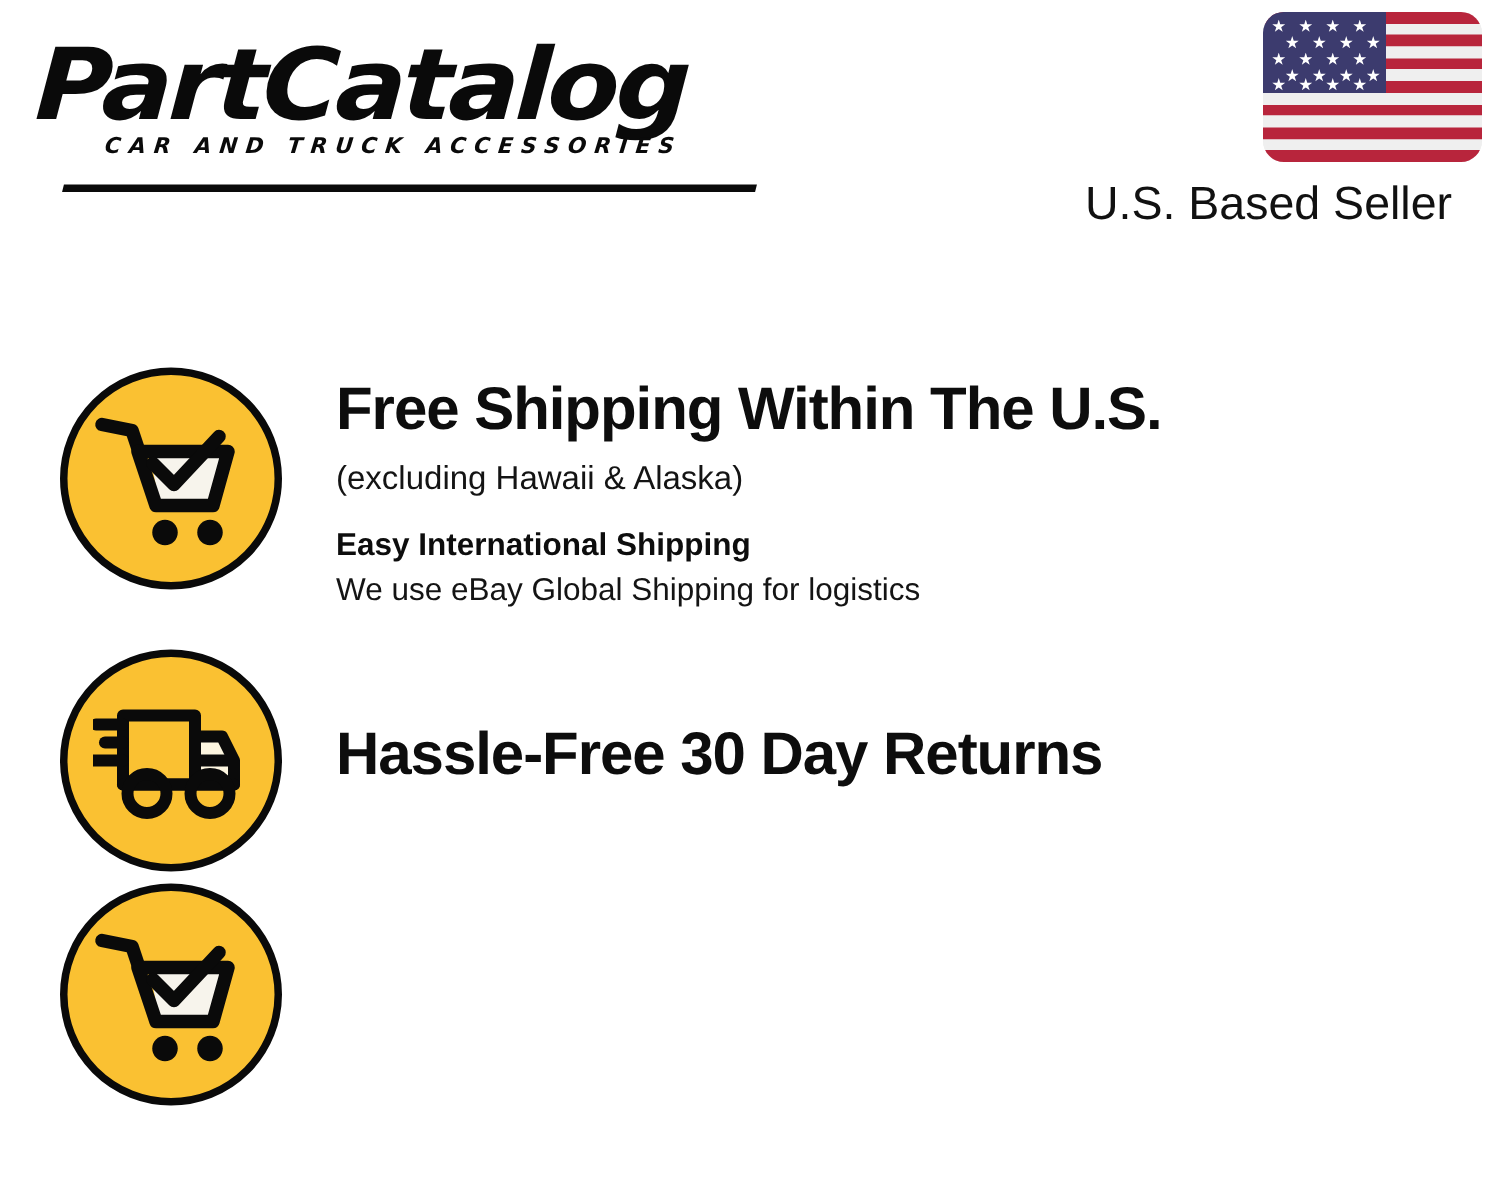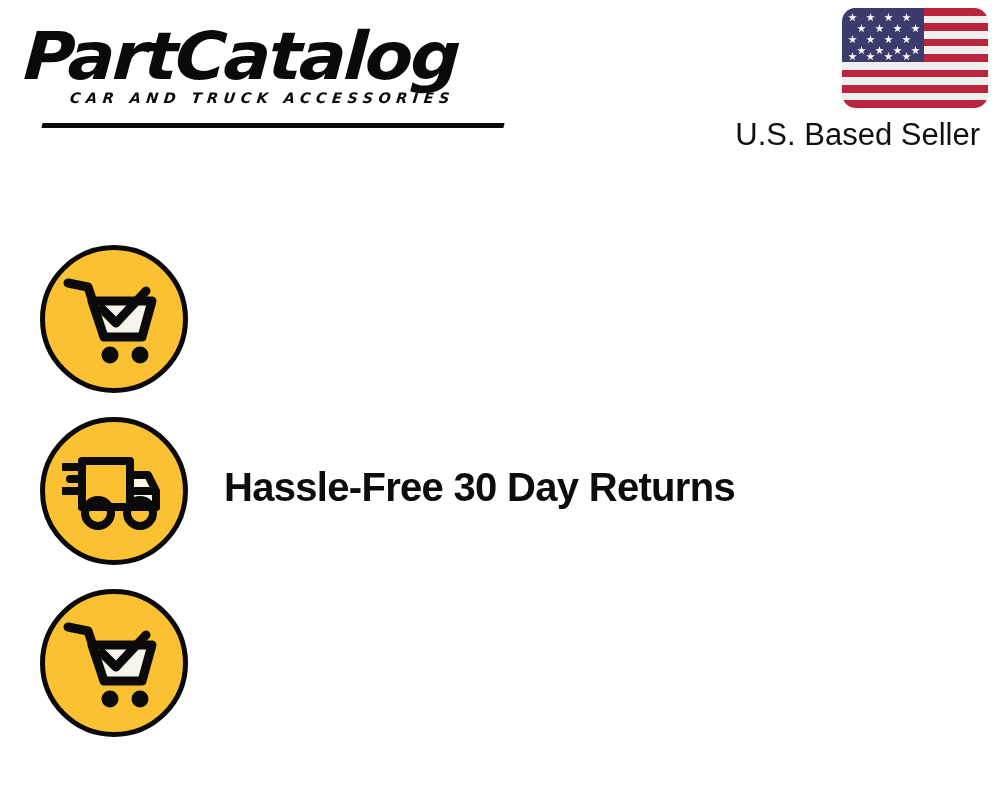--- a/index.html
+++ b/index.html
@@ -118,39 +118,39 @@
     background: #ffffff;
     clip-path: polygon(50% 0%, 61% 35%, 98% 35%, 68% 57%, 79% 91%, 50% 70%, 21% 91%, 32% 57%, 2% 35%, 39% 35%);
   }
   .seller-label {
     font-size: 31px;
     font-weight: 400;
     line-height: 38px;
     color: #111111;
     white-space: nowrap;
     margin-top: 4px;
-    margin-right: 8px;
+    margin-right: 20px;
   }
 
   
   .features {
     position: absolute;
     left: 0;
     top: 205px;
     width: 1000px;
   }
   .feature-row {
     position: absolute;
     left: 40px;
     width: 930px;
     display: flex;
     align-items: flex-start;
   }
   .feature-row.row-0 { top: 40px; }
-  .feature-row.row-1 { top: 212px; justify-content: space-between; }
+  .feature-row.row-1 { top: 228px; justify-content: space-between; }
   .feature-row.row-2 { top: 384px; }
 
   .icon-badge {
     flex: 0 0 auto;
     width: 148px;
     height: 148px;
     border-radius: 50%;
     background: #fac132;
     border: 5px solid #0a0a0a;
     box-sizing: border-box;
@@ -267,20 +267,26 @@
       <div class="icon-badge">
         <svg width="104" height="92" viewBox="0 0 104 92" aria-hidden="true">
           <path d="M38 30 L88 30 L80 62 L44 62 Z" fill="#f7f4ec"></path>
           <path d="M6 10 L26 14 L32 32" fill="none" stroke="#0a0a0a" stroke-width="9" stroke-linecap="round" stroke-linejoin="round"></path>
           <path d="M30 28 L90 28 L80 64 L42 64 Z" fill="none" stroke="#0a0a0a" stroke-width="9" stroke-linecap="round" stroke-linejoin="round"></path>
           <path d="M40 36 L54 50 L84 18" fill="none" stroke="#0a0a0a" stroke-width="9" stroke-linecap="round" stroke-linejoin="round"></path>
           <circle cx="48" cy="82" r="8.5" fill="#0a0a0a"></circle>
           <circle cx="78" cy="82" r="8.5" fill="#0a0a0a"></circle>
         </svg>
       </div>
+      <div class="feature-text">
+        <div class="feature-title">Free Shipping Within The U.S.</div>
+        <div class="feature-sub">(excluding Hawaii &amp; Alaska)</div>
+        <div class="feature-note-title">Easy International Shipping</div>
+        <div class="feature-note-body">We use eBay Global Shipping for logistics</div>
+      </div>
     </div>
 
     <div class="feature-row row-1">
       <div class="icon-badge">
         <svg width="104" height="80" viewBox="0 0 104 80" aria-hidden="true">
           <path d="M68 24 L86 24 L92 40 L92 56 L68 56 Z" fill="#fdf6e0"></path>
           <path d="M20 10 L68 10 L68 56 L20 56 Z" fill="none" stroke="#0a0a0a" stroke-width="8" stroke-linejoin="round"></path>
           <path d="M68 24 L86 24 L94 40 L94 56 L68 56" fill="none" stroke="#0a0a0a" stroke-width="8" stroke-linejoin="round"></path>
           <path d="M68 40 L94 40" stroke="#0a0a0a" stroke-width="8"></path>
           <path d="M20 56 L94 56" stroke="#0a0a0a" stroke-width="8" stroke-linecap="round"></path>

